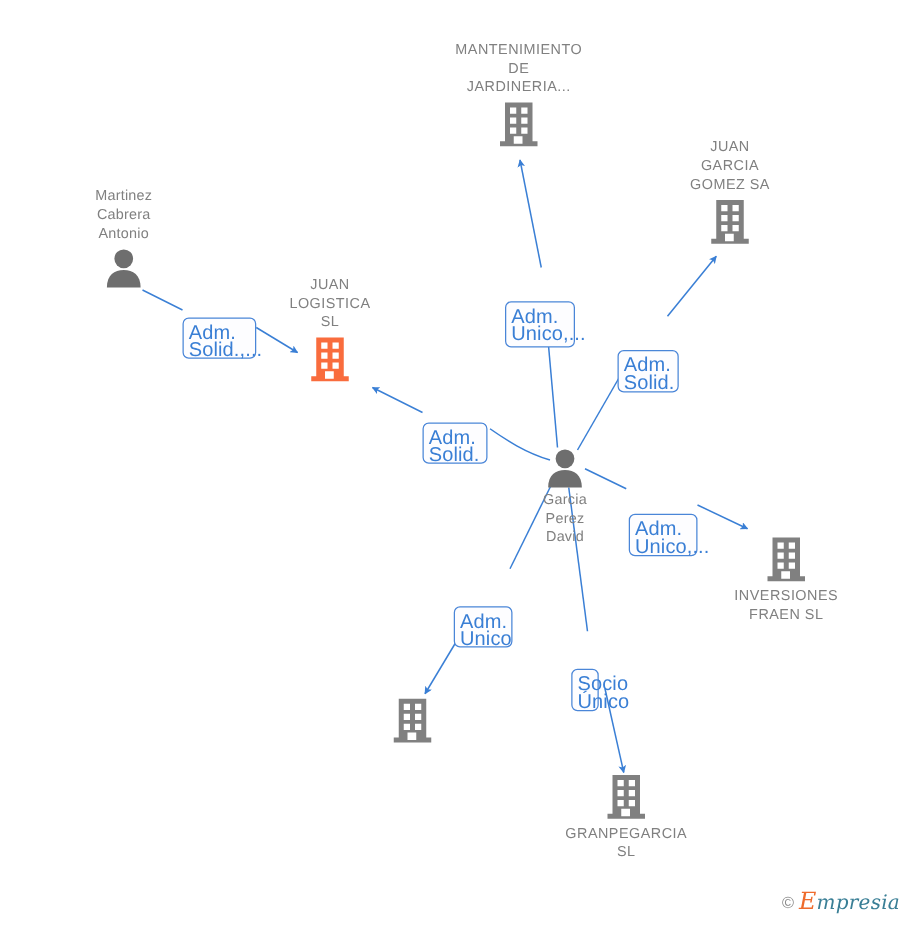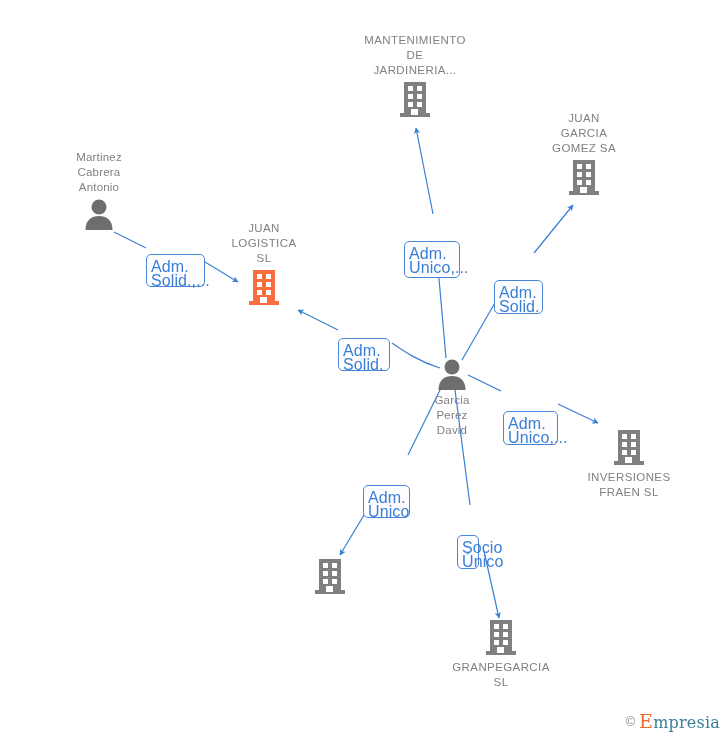--- a/index.html
+++ b/index.html
@@ -73,20 +73,21 @@
     align-items: center;
     gap: 4px;
     font-size: 15px;
   }
   #watermark .copy {
     color: #8a8a8a;
     font-size: 13px;
   }
   #watermark .brand {
     font-family: "DejaVu Serif", serif;
+    font-style: italic;
     font-size: 16px;
     color: #3a7f96;
     letter-spacing: 0.2px;
   }
   #watermark .brand .cap {
     color: #ef6b2c;
     font-size: 19px;
   }
 </style>
 </head>

